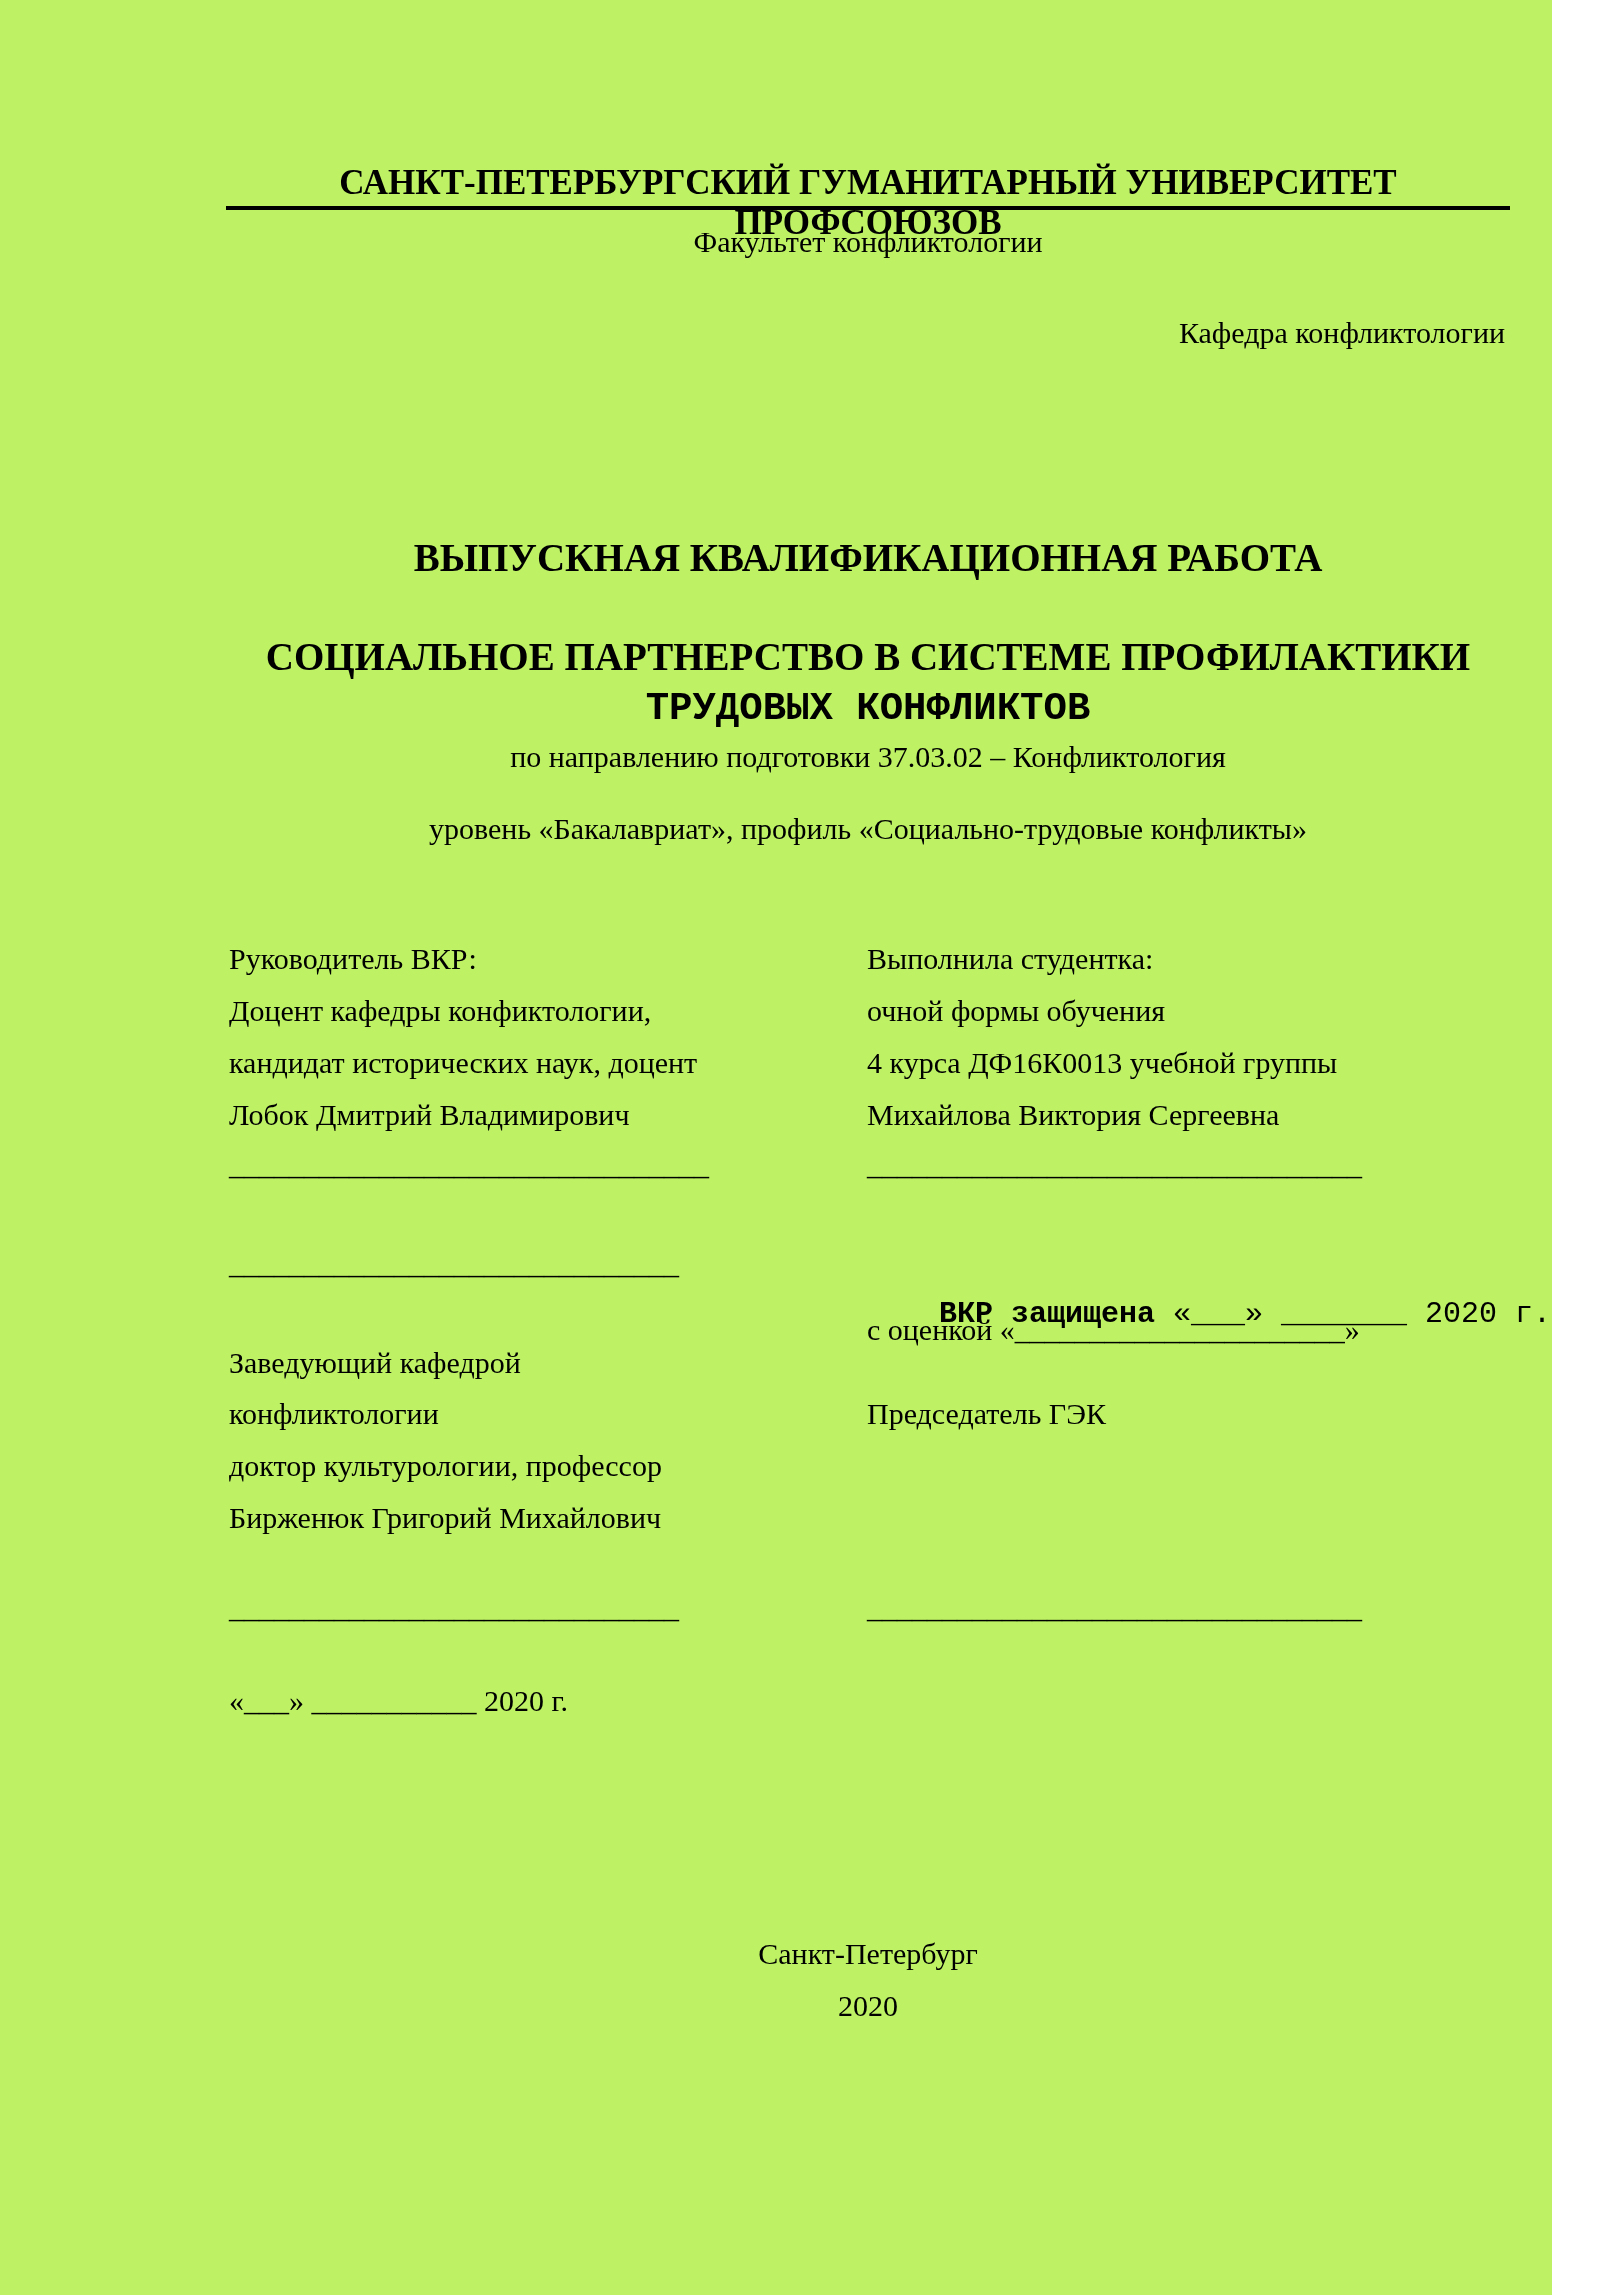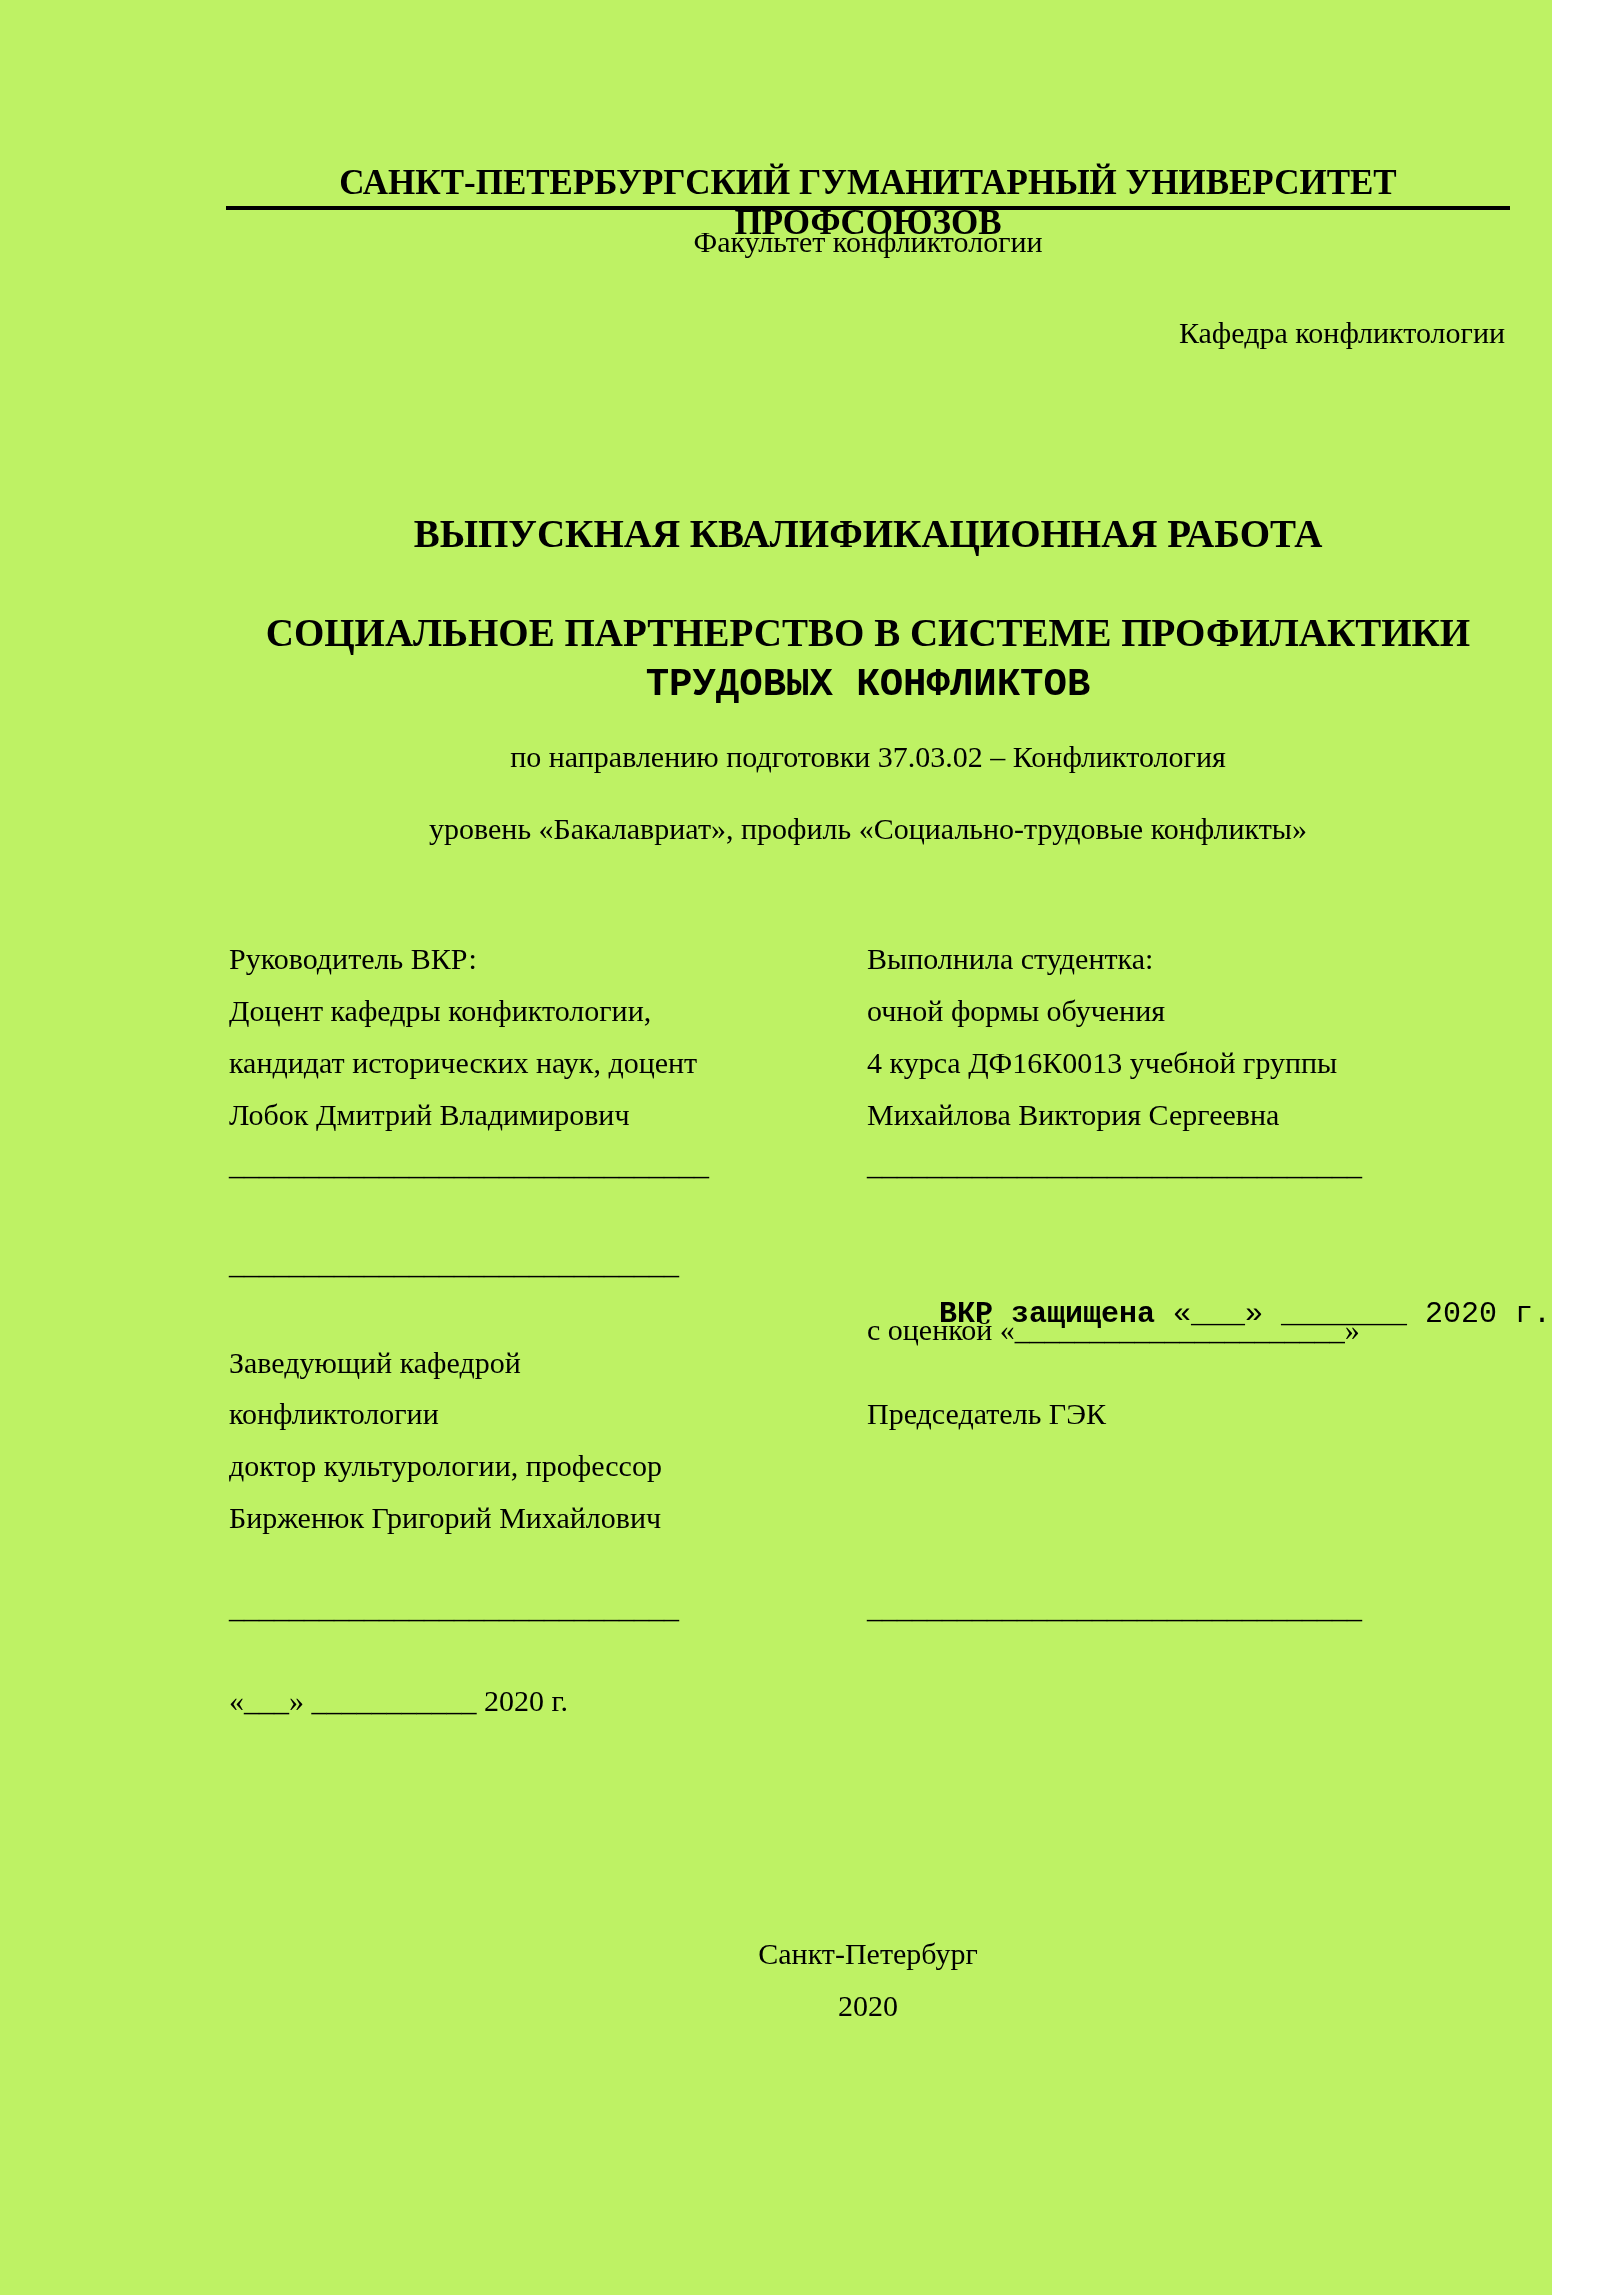--- a/index.html
+++ b/index.html
@@ -31,21 +31,21 @@
   }
   .rightalign {
     left: 226px;
     width: 1279px;
     text-align: right;
   }
   .lcol { left: 229px; }
   .rcol { left: 867px; }
   .b { font-weight: bold; }
   .hdr { font-size: 35px; letter-spacing: 0px; }
-  .title { font-size: 39px; }
+  .title { font-size: 39px; margin-top: 24px; }
   .rule {
     position: absolute;
     left: 226px;
     top: 206px;
     width: 1284px;
     height: 3.9px;
     background: #000;
   }
 </style>
 </head>

